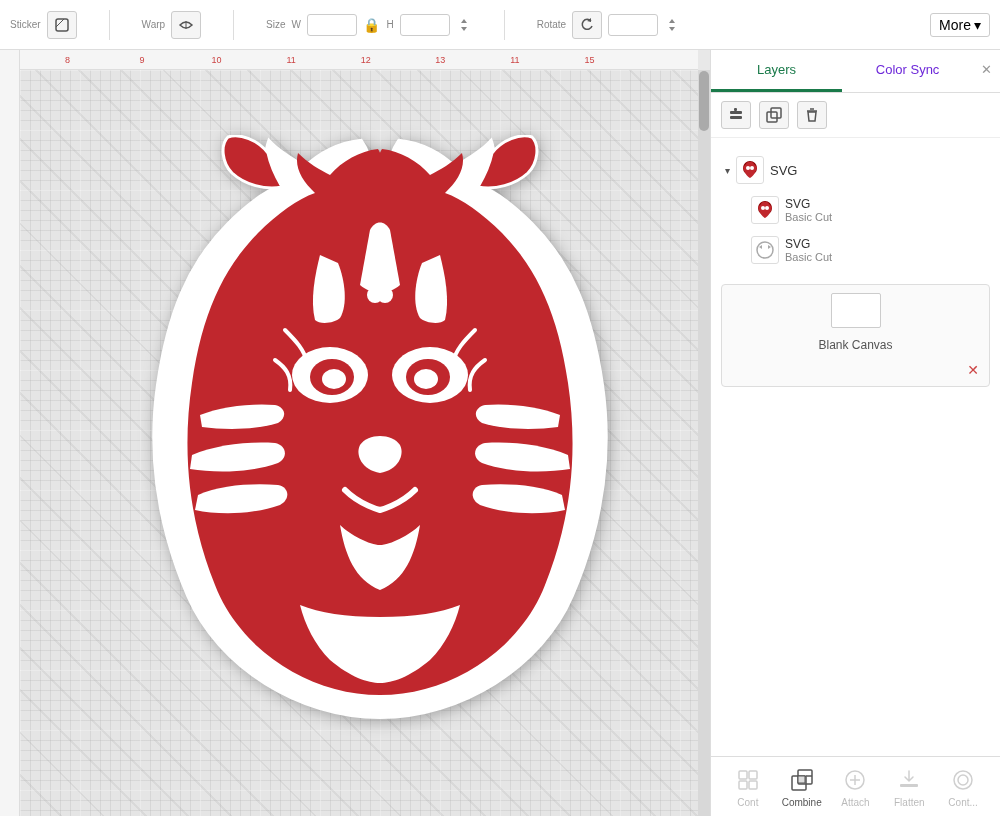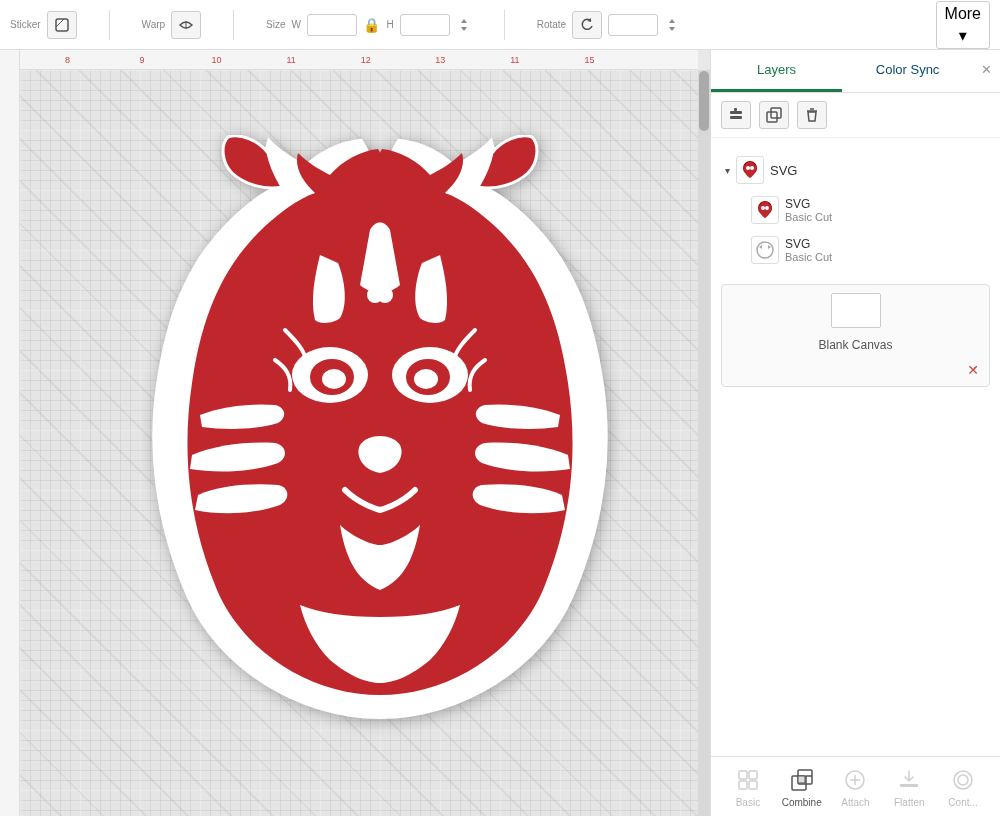--- a/index.html
+++ b/index.html
@@ -43,26 +43,25 @@
     }
     .lock-icon {
       font-size: 14px;
       color: #999;
     }
     .more-btn {
       background: #fff;
       border: 1px solid #ccc;
       border-radius: 3px;
       padding: 3px 8px;
-      font-size: 16px;
+      font-size: 14px;
       cursor: pointer;
       display: flex;
       align-items: center;
       gap: 3px;
-      flex-direction: column;
     }
 
     
     .main-area {
       display: flex;
       flex: 1;
       overflow: hidden;
     }
 
     
@@ -182,21 +181,21 @@
       border-bottom: 1px solid #ddd;
       background: #fff;
     }
     .panel-tab {
       flex: 1;
       padding: 12px 8px;
       text-align: center;
       font-size: 13px;
       font-weight: 500;
       cursor: pointer;
-      color: #0c4a6e;
+      color: #6d28d9;
       border-bottom: 3px solid transparent;
     }
     .panel-tab.active {
       color: #1a7a4a;
       border-bottom-color: #1a7a4a;
     }
     .panel-tab-close {
       padding: 12px 8px;
       font-size: 13px;
       color: #999;
@@ -574,21 +573,21 @@
     <div class="bottom-toolbar">
       <div class="bottom-tool disabled" style="opacity: 0.4;">
         <div class="bottom-tool-icon">
           <svg width="26" height="26" viewBox="0 0 26 26">
             <rect x="4" y="4" width="8" height="8" rx="1" fill="none" stroke="#888" stroke-width="1.5"></rect>
             <rect x="14" y="4" width="8" height="8" rx="1" fill="none" stroke="#888" stroke-width="1.5"></rect>
             <rect x="4" y="14" width="8" height="8" rx="1" fill="none" stroke="#888" stroke-width="1.5"></rect>
             <rect x="14" y="14" width="8" height="8" rx="1" fill="none" stroke="#888" stroke-width="1.5"></rect>
           </svg>
         </div>
-        <span>Basic</span>
+        <span>Cont</span>
       </div>
 
       <div class="bottom-tool">
         <div class="bottom-tool-icon">
           <svg width="26" height="26" viewBox="0 0 26 26">
             <rect x="3" y="9" width="14" height="14" rx="1" fill="none" stroke="#555" stroke-width="1.5"></rect>
             <rect x="9" y="3" width="14" height="14" rx="1" fill="none" stroke="#555" stroke-width="1.5"></rect>
             <path d="M9 9 L16 9 L16 16 L9 16Z" fill="#ddd" stroke="#555" stroke-width="1"></path>
             <path d="M17 9 L23 9" stroke="#555" stroke-width="1.5"></path>
           </svg>

